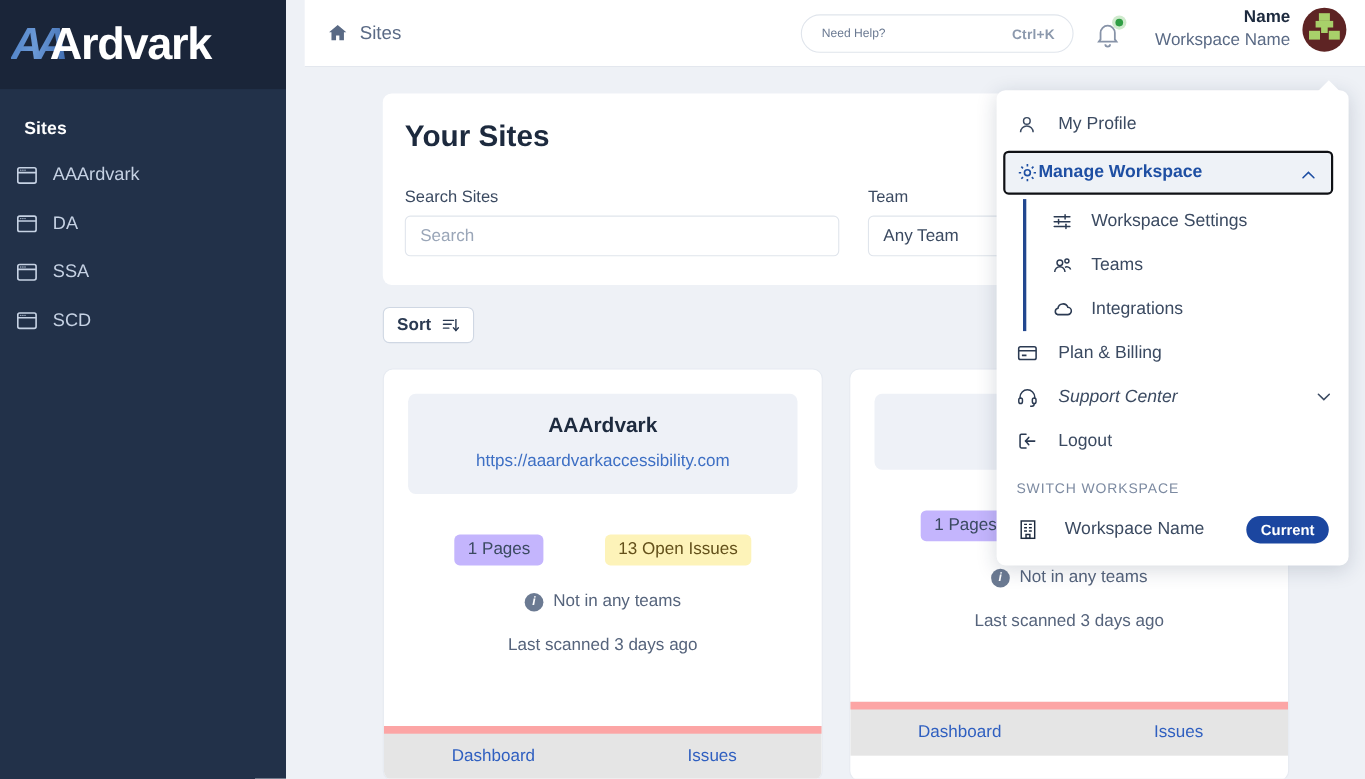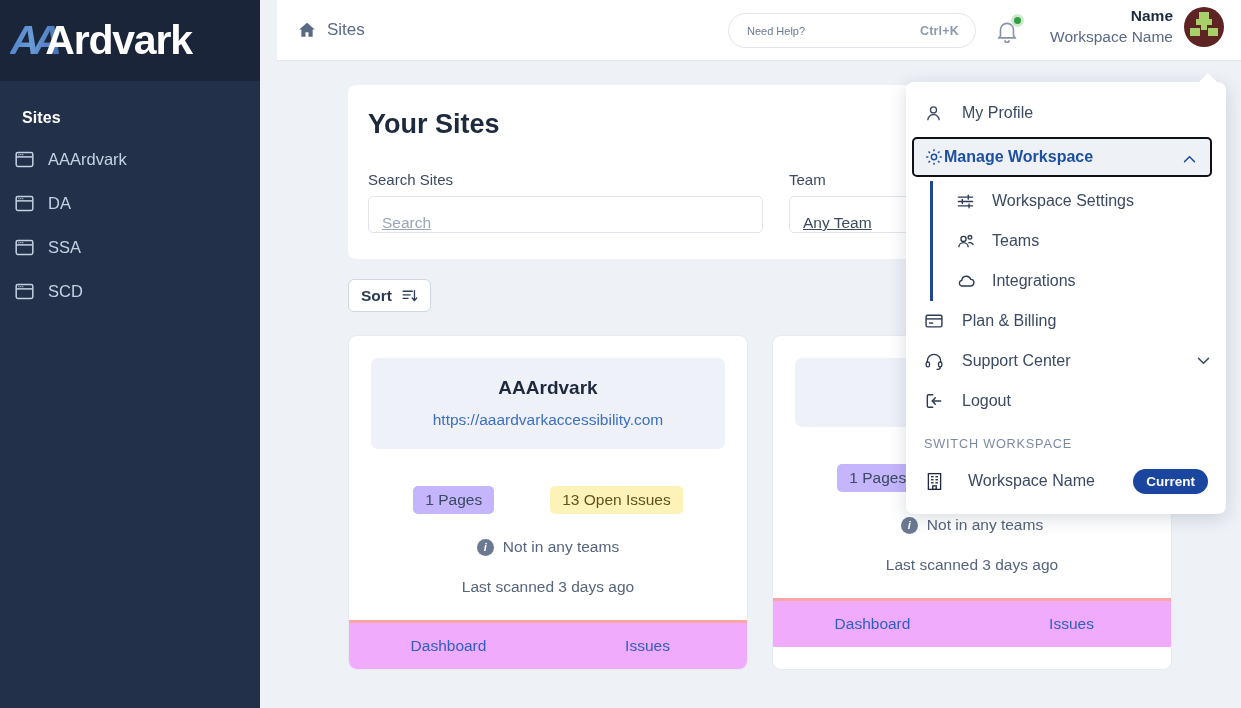--- a/index.html
+++ b/index.html
@@ -115,22 +115,22 @@
     width: 867px;
   }
   #panel-title {
     font-size: 27px; font-weight: bold; color: #1d2a3e;
     margin: 2px 0 0 0;
   }
   #filters { display: flex; gap: 26px; margin-top: 31px; }
   .field-label { font-size: 15px; color: #3b4a61; margin-bottom: 8px; }
   .field-input {
     height: 37px; border: 1px solid #e0e5ec; border-radius: 5px;
-    background: #fff; display: flex; align-items: flex-end;
-    padding: 0 13px; font-size: 15.5px; text-decoration: underline;
+    background: #fff; display: flex; align-items: center;
+    padding: 0 13px; font-size: 15.5px;
   }
   #search-field { width: 395px; color: #9aa6b8; }
   #team-field { width: 290px; color: #3b4a61; }
 
   #sortbar { margin: 20px 0 0 71px; }
   #sort-button {
     display: inline-flex; align-items: center; gap: 9px;
     height: 33px; padding: 0 12px;
     background: #fff; border: 1px solid #cfd7e3; border-radius: 6px;
     font-size: 15.5px; font-weight: bold; color: #2b3a52;
@@ -160,22 +160,22 @@
     margin-top: 24px; font-size: 15.5px; color: #56647c;
   }
   .info-dot {
     width: 17px; height: 17px; border-radius: 50%;
     background: #6b7a92; color: #fff;
     font-size: 11px; font-weight: bold; font-style: italic;
     display: flex; align-items: center; justify-content: center;
   }
   .card-scan { text-align: center; font-size: 15.5px; color: #56647c; margin-top: 22px; padding-bottom: 24px; }
   .card-foot {
-    border-top: 3px solid #fca5a5; background: #f0abfc;
-    display: flex; height: 49px;
+    border-top: 7px solid #fca5a5; background: #e5e5e5;
+    display: flex; height: 49px; margin-top: 40px;
   }
   .card-foot a {
     flex: 1; display: flex; align-items: center; justify-content: center;
     color: #2f5fc0; font-size: 15.5px; text-decoration: none; cursor: pointer;
   }
 
   
   #dropdown {
     position: absolute; left: 906px; top: 72px;
     width: 320px;
@@ -494,21 +494,21 @@
     <span class="dd-ic">
       <svg width="20" height="20" viewBox="0 0 24 24" fill="none" stroke="#2b3a52" stroke-width="1.7">
         <rect x="2.5" y="5" width="19" height="14" rx="2"></rect>
           <line x1="2.5" y1="9.5" x2="21.5" y2="9.5"></line>
         <line x1="6" y1="14.5" x2="11" y2="14.5"></line>
       </svg>
     </span>
     <span>Plan &amp; Billing</span>
   </div>
 
-  <div class="dd-item" style="position:relative;">
+  <div class="dd-item" style="position:relative;font-style:italic;">
     <span class="dd-ic">
       <svg width="20" height="20" viewBox="0 0 24 24" fill="none" stroke="#2b3a52" stroke-width="1.6">
         <path d="M4 14v-2a8 8 0 0 1 16 0v2"></path>
         <rect x="2.6" y="13" width="4" height="6" rx="2"></rect>
           <rect x="17.4" y="13" width="4" height="6" rx="2"></rect>
         <path d="M19.4 19v.6a2.4 2.4 0 0 1-2.4 2.4h-2"></path>
       </svg>
     </span>
     <span>Support Center</span>
     <span style="position:absolute;right:14px;top:11px;">

